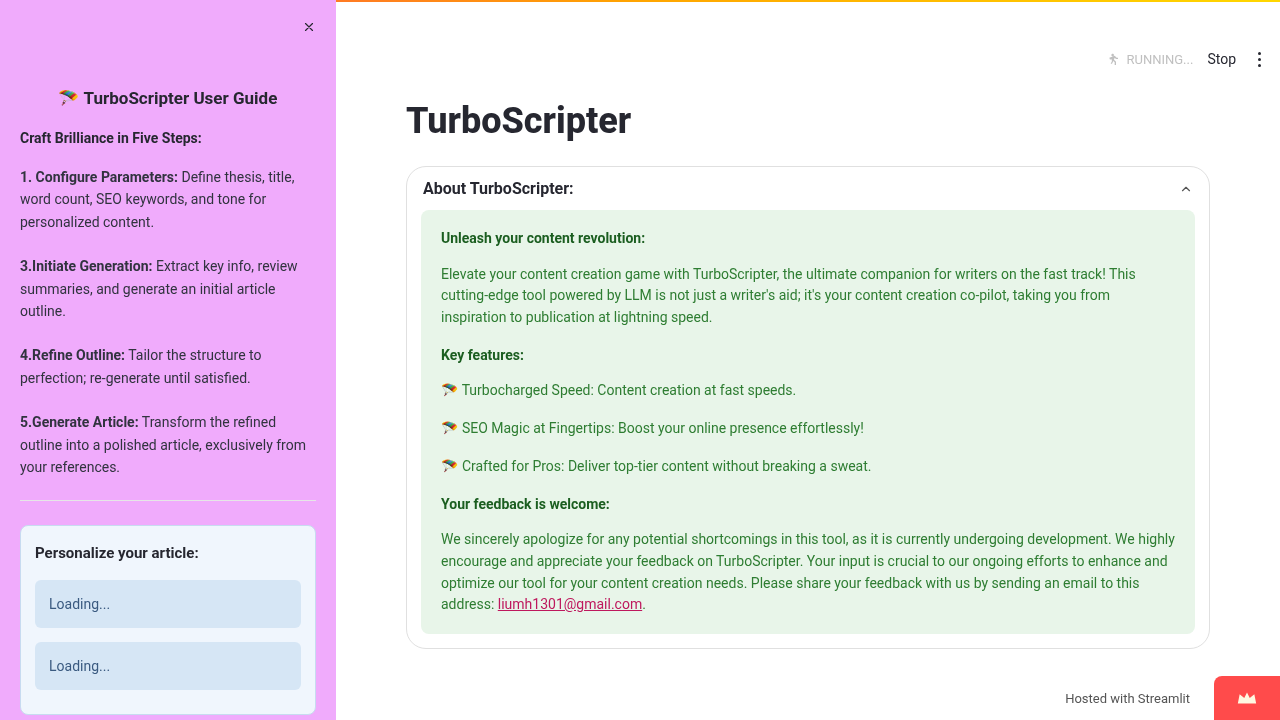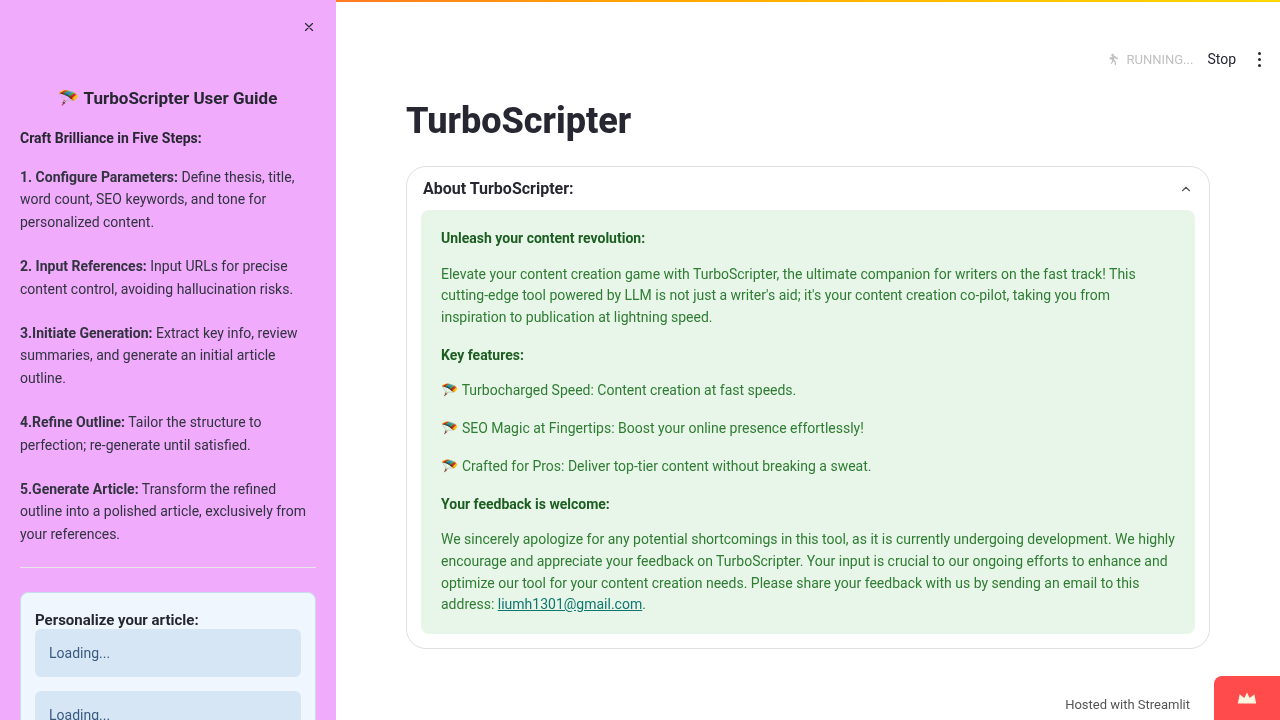--- a/index.html
+++ b/index.html
@@ -68,20 +68,21 @@
 }
 .personalize-card {
   border: 1px solid #c7dbf0;
   border-radius: 8px;
   background: #f0f6fd;
   padding: 18px 14px 10px 14px;
 }
 .personalize-card h4 {
   font-size: 15px;
   font-weight: 700;
+  margin-bottom: 18px;
 }
 .loading-box {
   background: #d6e6f5;
   border-radius: 6px;
   padding: 16px 14px;
   font-size: 14px;
   color: #3a5a80;
   margin-bottom: 14px;
 }
 .main {
@@ -163,26 +164,26 @@
   font-size: 14px;
   line-height: 1.55;
   margin-bottom: 16px;
 }
 .success-box p.bold {
   font-weight: 700;
   color: #1b5e20;
   margin-bottom: 14px;
 }
 .success-box a {
-  color: #0f766e;
+  color: #be185d;
   text-decoration: underline;
 }
 .footer {
   position: absolute;
-  bottom: 8px;
+  bottom: 14px;
   right: 90px;
   font-size: 13px;
   color: #555;
 }
 .badge {
   position: absolute;
   bottom: 0;
   right: 0;
   width: 66px;
   height: 44px;
@@ -205,21 +206,20 @@
     <div class="sidebar-close">
       <svg viewBox="0 0 24 24">
           <path d="M18 6L6 18M6 6l12 12" stroke="#262730" stroke-width="2" fill="none" stroke-linecap="round"></path>
         </svg>
     </div>
 
     <h3 class="guide-title">🪂 TurboScripter User Guide</h3>
     <p class="subhead">Craft Brilliance in Five Steps:</p>
 
     <p class="step"><b>1. Configure Parameters:</b><span> Define thesis, title, word count, SEO keywords, and tone for personalized content.</span></p>
-    <p class="step"><b>2. Input References:</b><span> Input URLs for precise content control, avoiding hallucination risks.</span></p>
     <p class="step"><b>3.Initiate Generation:</b><span> Extract key info, review summaries, and generate an initial article outline.</span></p>
     <p class="step"><b>4.Refine Outline:</b><span> Tailor the structure to perfection; re-generate until satisfied.</span></p>
     <p class="step"><b>5.Generate Article:</b><span> Transform the refined outline into a polished article, exclusively from your references.</span></p>
 
     <hr>
 
     <div class="personalize-card">
       <h4>Personalize your article:</h4>
       <div class="loading-box">Loading...</div>
       <div class="loading-box">Loading...</div>

